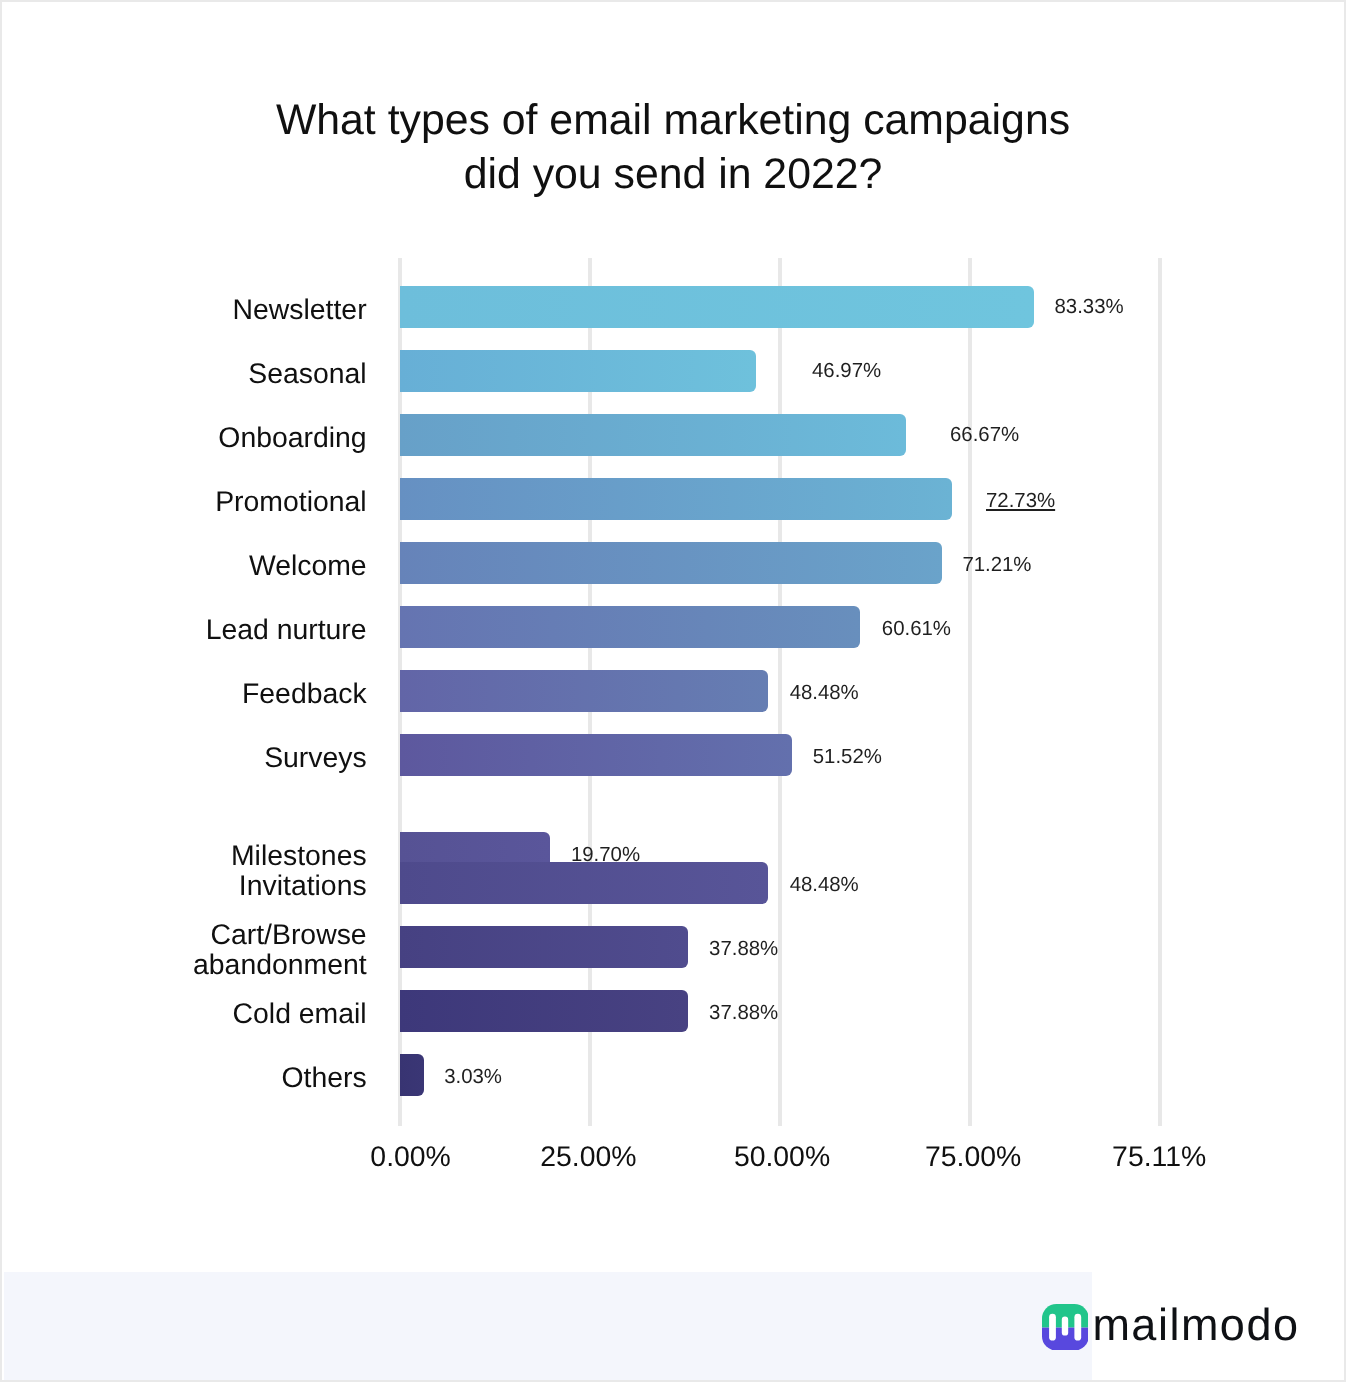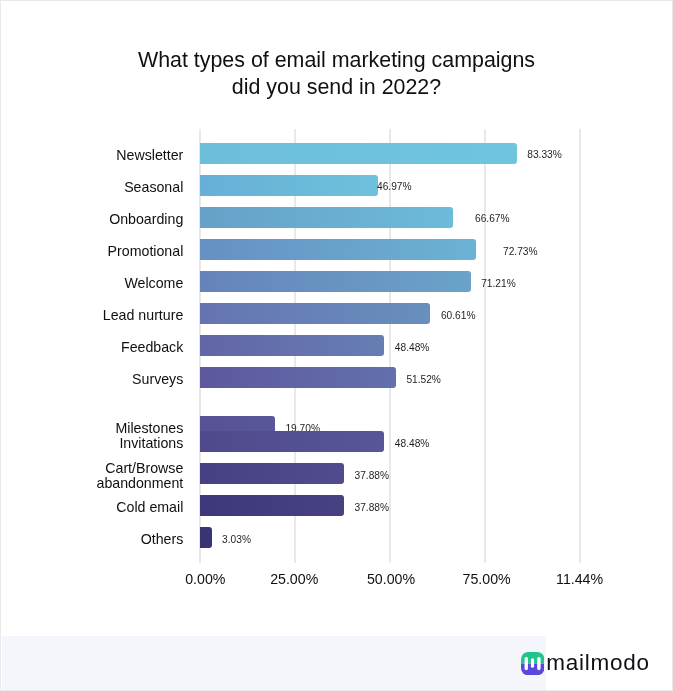--- a/index.html
+++ b/index.html
@@ -54,35 +54,35 @@
               <div>Newsletter</div>
             </div>
             <div class="bar" style="width: 316.654px; background: linear-gradient(90deg, rgb(109, 190, 219) 0%, rgb(111, 197, 222) 100%);"></div>
             <div class="bar-value" style="left: 327.254px;">83.33%</div>
           </div>
           <div class="bar-row" style="top: 46.6px;">
             <div class="cat-label">
               <div>Seasonal</div>
             </div>
             <div class="bar" style="width: 178.486px; background: linear-gradient(90deg, rgb(103, 175, 214) 0%, rgb(110, 193, 220) 100%);"></div>
-            <div class="bar-value" style="left: 177px;">46.97%</div>
+            <div class="bar-value" style="left: 206px;">46.97%</div>
           </div>
           <div class="bar-row" style="top: 78.63px;">
             <div class="cat-label">
               <div>Onboarding</div>
             </div>
             <div class="bar" style="width: 253.346px; background: linear-gradient(90deg, rgb(103, 160, 200) 0%, rgb(108, 187, 218) 100%);"></div>
             <div class="bar-value" style="left: 275px;">66.67%</div>
           </div>
           <div class="bar-row" style="top: 110.66px;">
             <div class="cat-label">
               <div>Promotional</div>
             </div>
             <div class="bar" style="width: 276.374px; background: linear-gradient(90deg, rgb(102, 144, 194) 0%, rgb(107, 179, 212) 100%);"></div>
-            <div class="bar-value" style="left: 303px;">72.73%</div>
+            <div class="bar-value" style="left: 293px; text-decoration: underline;">72.73%</div>
           </div>
           <div class="bar-row" style="top: 142.69px;">
             <div class="cat-label">
               <div>Welcome</div>
             </div>
             <div class="bar" style="width: 270.598px; background: linear-gradient(90deg, rgb(102, 131, 185) 0%, rgb(106, 163, 202) 100%);"></div>
             <div class="bar-value" style="left: 281.198px;">71.21%</div>
           </div>
           <div class="bar-row" style="top: 174.72px;">
             <div class="cat-label">
@@ -140,21 +140,21 @@
             </div>
             <div class="bar" style="width: 11.514px; background: linear-gradient(90deg, rgb(56, 52, 114) 0%, rgb(58, 54, 117) 100%);"></div>
             <div class="bar-value" style="left: 22.114px;">3.03%</div>
           </div>
         </div>
       <div id="xticks">
           <div class="xtick" style="left: 5.3px;">0.00%</div>
           <div class="xtick" style="left: 94.2px;">25.00%</div>
           <div class="xtick" style="left: 191px;">50.00%</div>
           <div class="xtick" style="left: 286.6px;">75.00%</div>
-          <div class="xtick" style="left: 379.6px;">11.44%</div>
+          <div class="xtick" style="left: 379.6px;">75.11%</div>
         </div>
     </div>
 
   </div>
 
   <div id="footer" style="background: rgb(244, 246, 252);">
     <div id="logo">
       <span id="logo-mark">
         <svg width="23.4" height="23.3" viewBox="0 0 23.4 23.3" aria-hidden="true">
           <defs>

